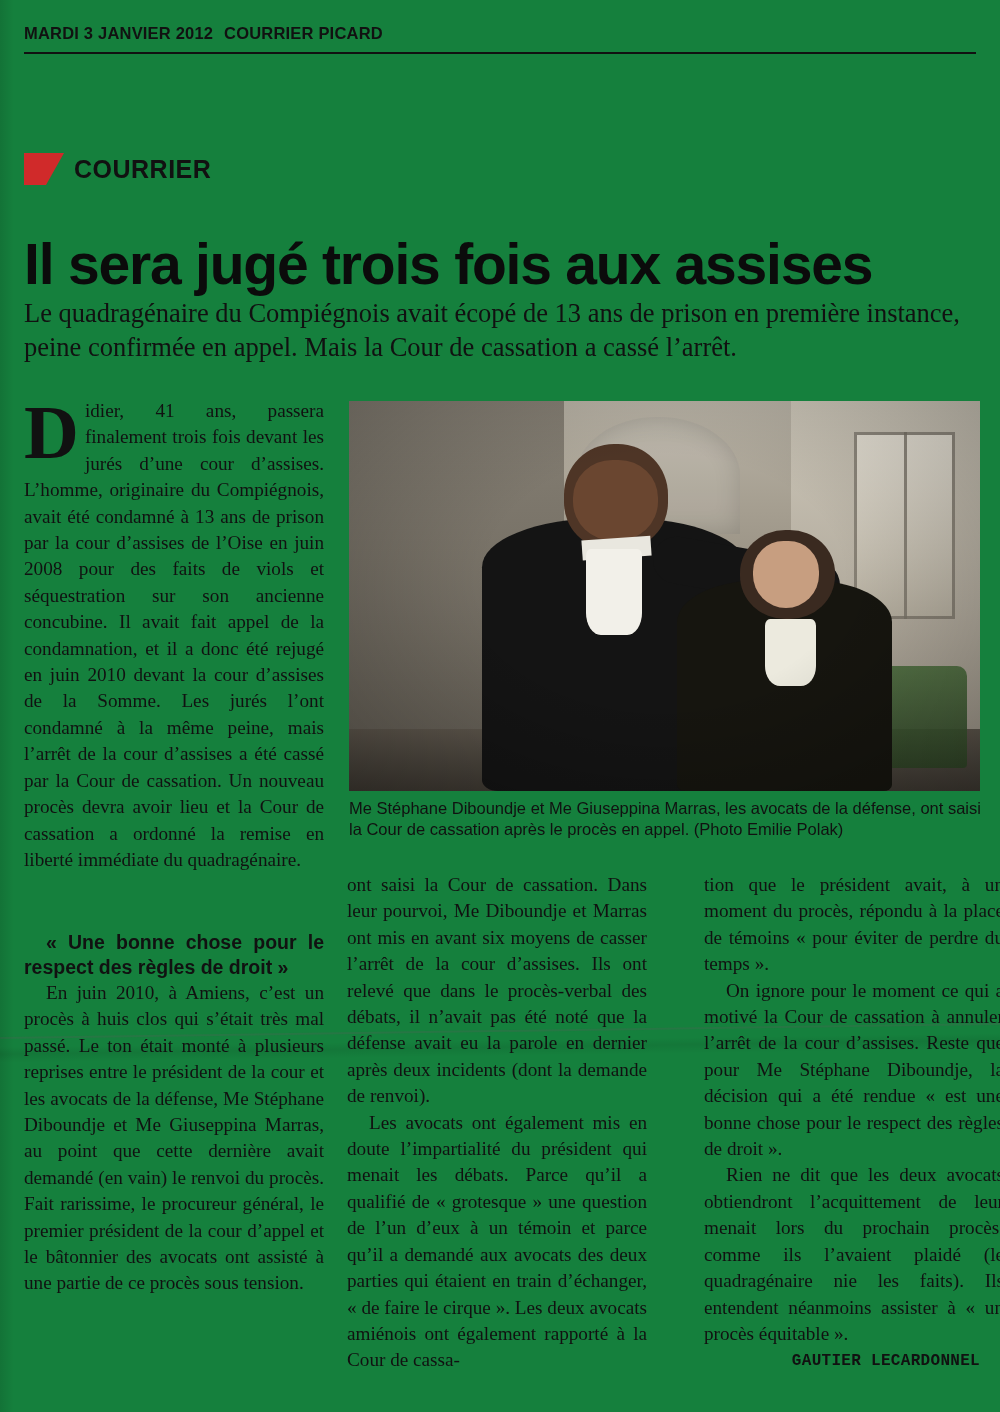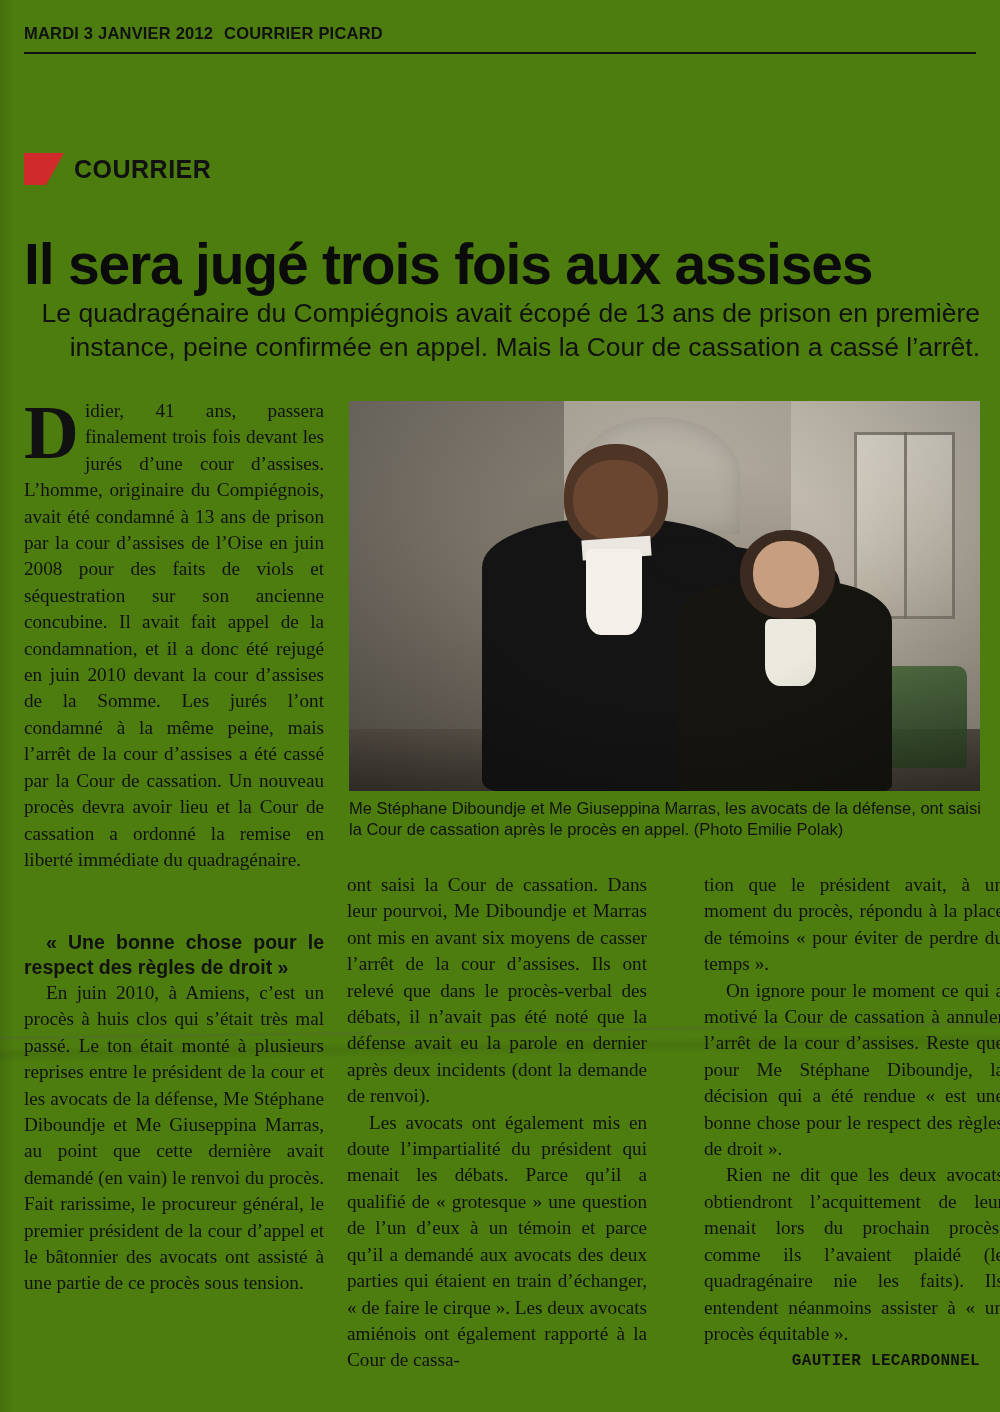--- a/index.html
+++ b/index.html
@@ -12,21 +12,21 @@
     height: 1412px;
     font-family: "Liberation Serif", serif;
     color: #000;
     position: relative;
     overflow: hidden;
   }
   .page {
     position: relative;
     width: 1000px;
     height: 1412px;
-    background: #4d7c0f;
+    background: #15803d;
   }
 
   
   .masthead {
     position: absolute;
     left: 24px;
     top: 24px;
     width: 952px;
     font-family: "Liberation Sans", sans-serif;
     font-weight: bold;
@@ -81,25 +81,24 @@
     font-size: 57px;
     line-height: 60px;
     letter-spacing: -1.2px;
     color: #0b0b0b;
   }
   .standfirst {
     position: absolute;
     left: 24px;
     top: 296px;
     width: 956px;
-    font-family: Liberation Sans, sans-serif;
+    font-family: Liberation Serif, serif;
     font-size: 26.5px;
     line-height: 34px;
     color: #111;
-    text-align: right;
   }
 
   
   .col {
     position: absolute;
     font-size: 19.2px;
     line-height: 26.4px;
     text-align: justify;
     color: #111;
   }

